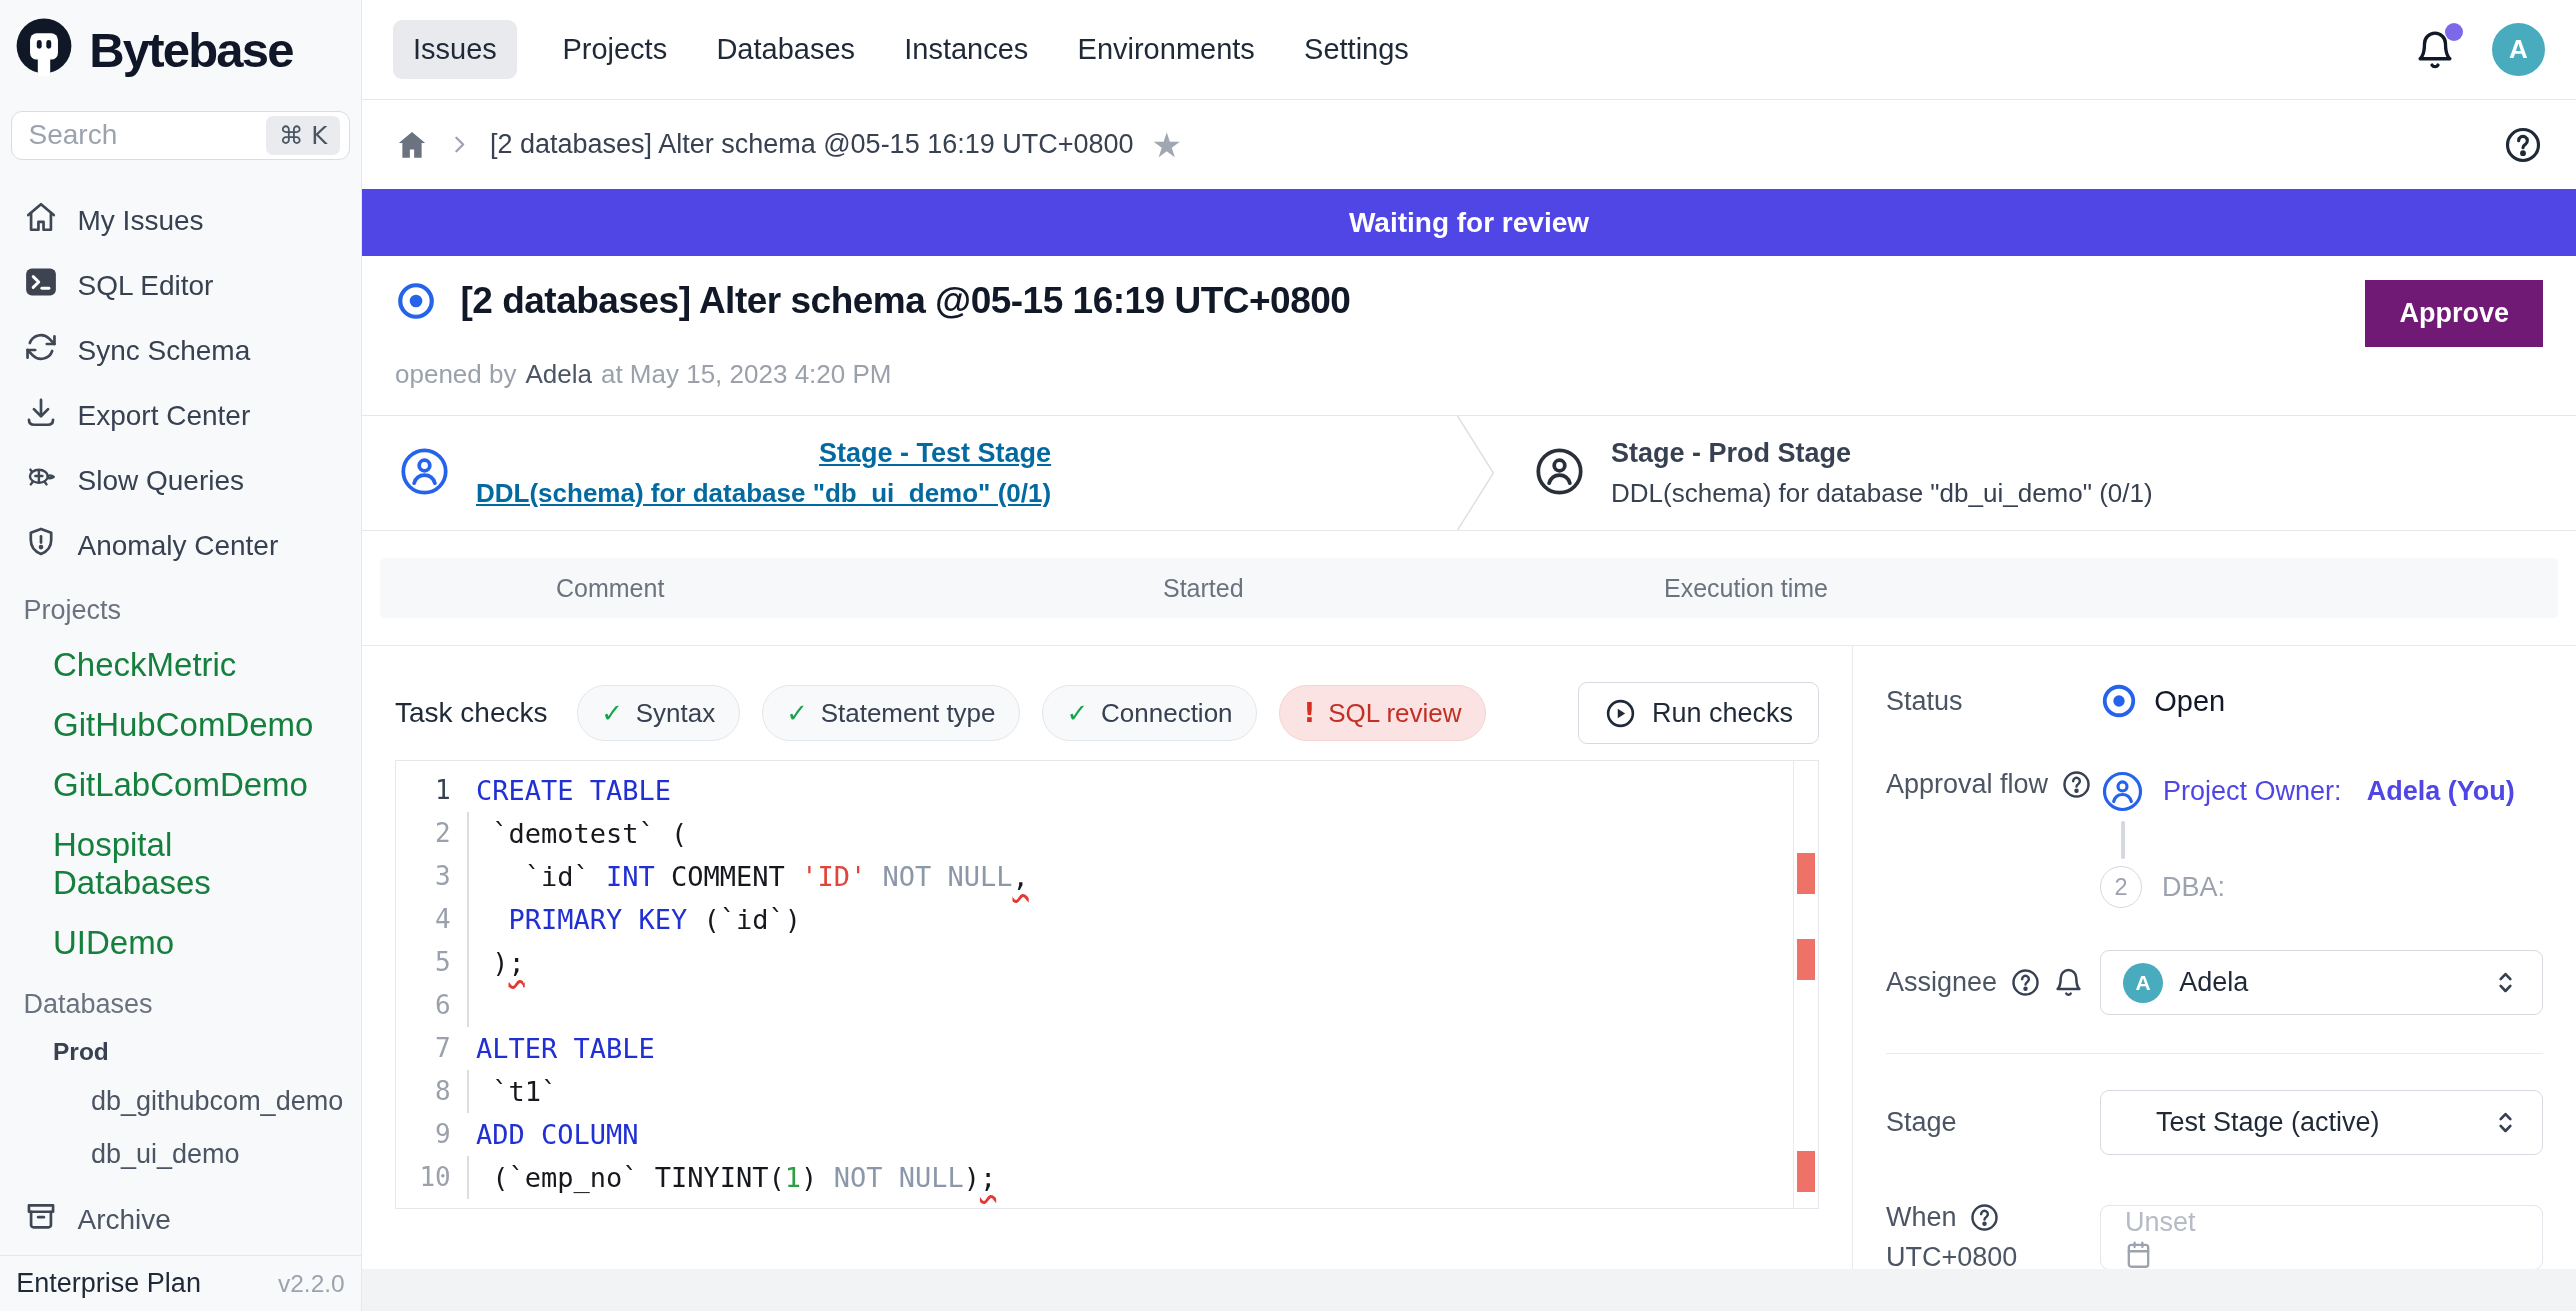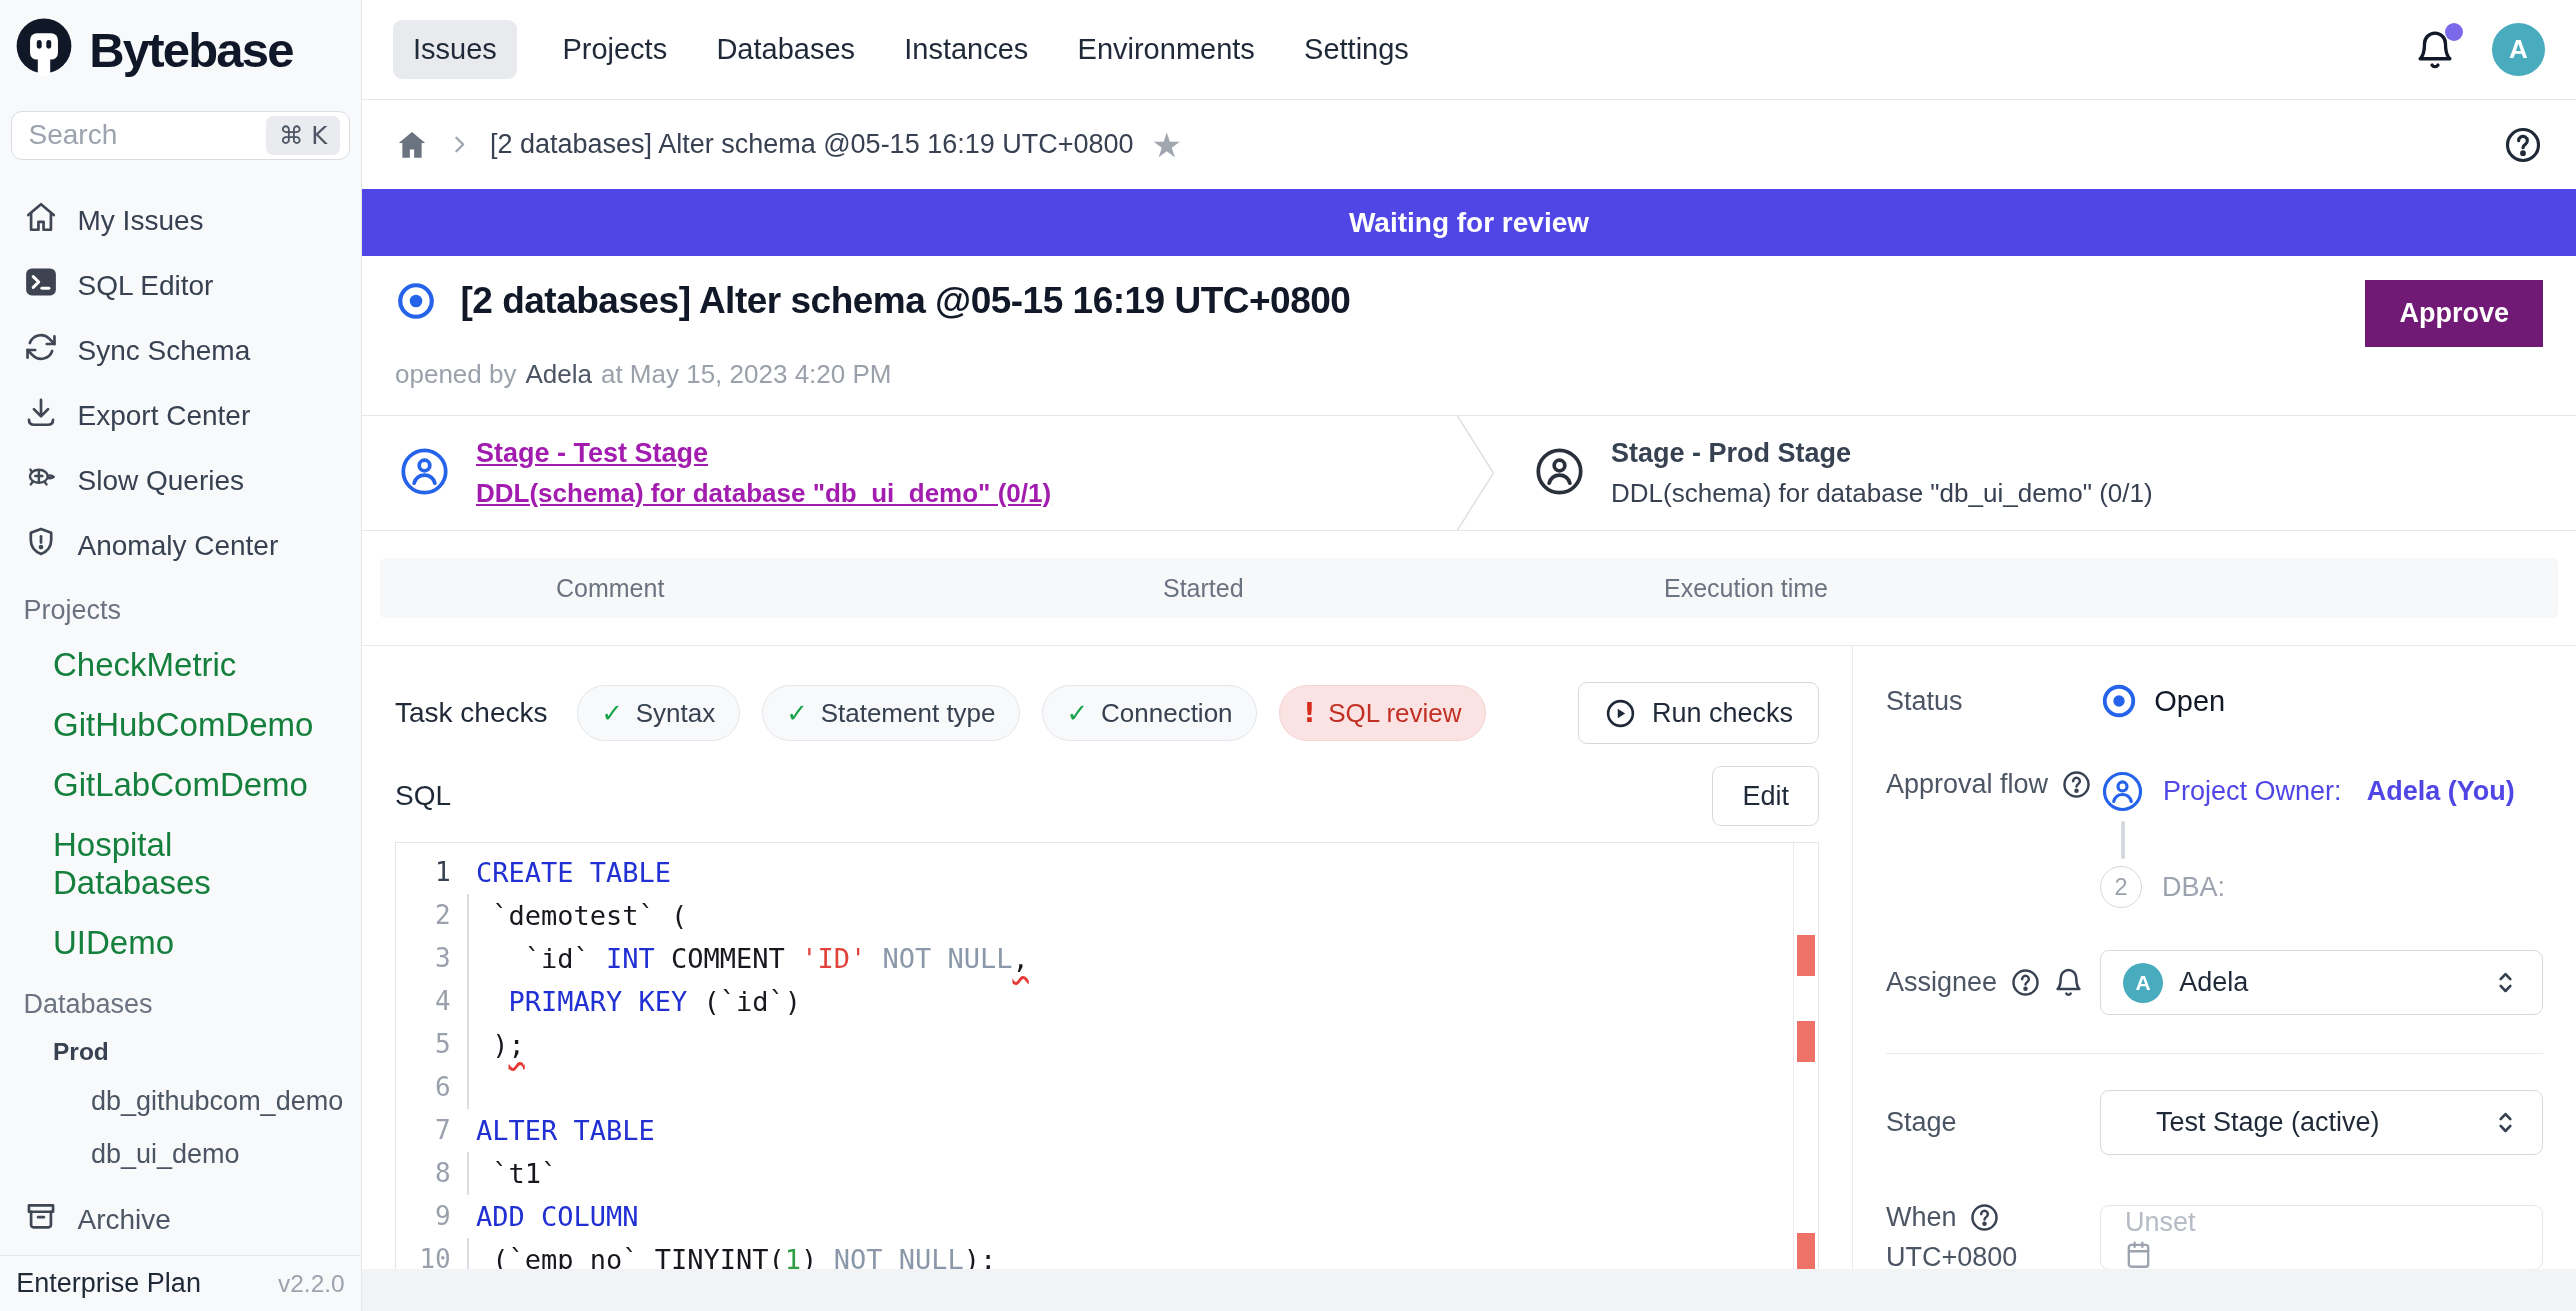--- a/index.html
+++ b/index.html
@@ -63,21 +63,21 @@
   
   .stage-strip { border-top:0.9px solid #e5e7eb; border-bottom:0.9px solid #e5e7eb; height:116px; min-height:116px; display:flex; align-items:stretch; }
   .stage-cell { display:flex; align-items:center; gap:25px; padding:0 36px; }
   .stage-cell.first { width:1092px; }
   .stage-cell svg { width:53px; height:53px; flex:none; }
   .stage-cell.first svg { color:#2563eb; }
   .stage-cell.second svg { color:#2a303a; }
   .stage-lines { display:flex; flex-direction:column; gap:9px; }
   .stage-title { font-size:27px; font-weight:700; }
   .stage-sub { font-size:26px; font-weight:600; }
-  .stage-cell.first .stage-title, .stage-cell.first .stage-sub { color:#a21caf; text-decoration:underline; cursor:pointer; }
+  .stage-cell.first .stage-title, .stage-cell.first .stage-sub { color:#0369a1; text-decoration:underline; cursor:pointer;text-align:right; }
   .stage-cell.second .stage-title { color:#374151; font-weight:600; }
   .stage-cell.second .stage-sub { color:#374151; font-weight:400; }
   .stage-sep { width:43px; position:relative; }
   .stage-sep svg { position:absolute; inset:0; width:100%; height:100%; }
 
   .task-header-bar { margin:27px 18px; height:60px; min-height:60px; background:#f7f8fa; border-radius:5.4px; display:grid; grid-template-columns:607px 501px auto; align-items:center; padding-left:176px; font-size:25px; color:#6b7280; }
 
   
   .split { flex:1; display:flex; border-top:0.9px solid #e8eaed; min-height:0; }
   .left-main { width:1490px; min-width:1490px; padding:36px 33px 0; }
@@ -365,24 +365,20 @@
           </span>
           <button class="run-btn">
             <svg viewBox="0 0 24 24" fill="none" stroke="currentColor" stroke-width="1.9">
                 <circle cx="12" cy="12" r="9"></circle>
                 <path d="M10 8.6v6.8l5.4-3.4z" fill="currentColor" stroke="none"></path>
               </svg>
             <span>Run checks</span>
           </button>
         </div>
 
-        <div class="sql-row">
-          <span class="sql-label">SQL</span>
-          <button class="edit-btn">Edit</button>
-        </div>
 
         <div class="code-block">
           <div class="cl active">
               <span class="ln">1</span>
               <span class="guide"></span>
               <span class="code"><span class="tok-kw">CREATE TABLE</span></span>
             </div>
           <div class="cl g">
               <span class="ln">2</span>
               <span class="guide"></span>

